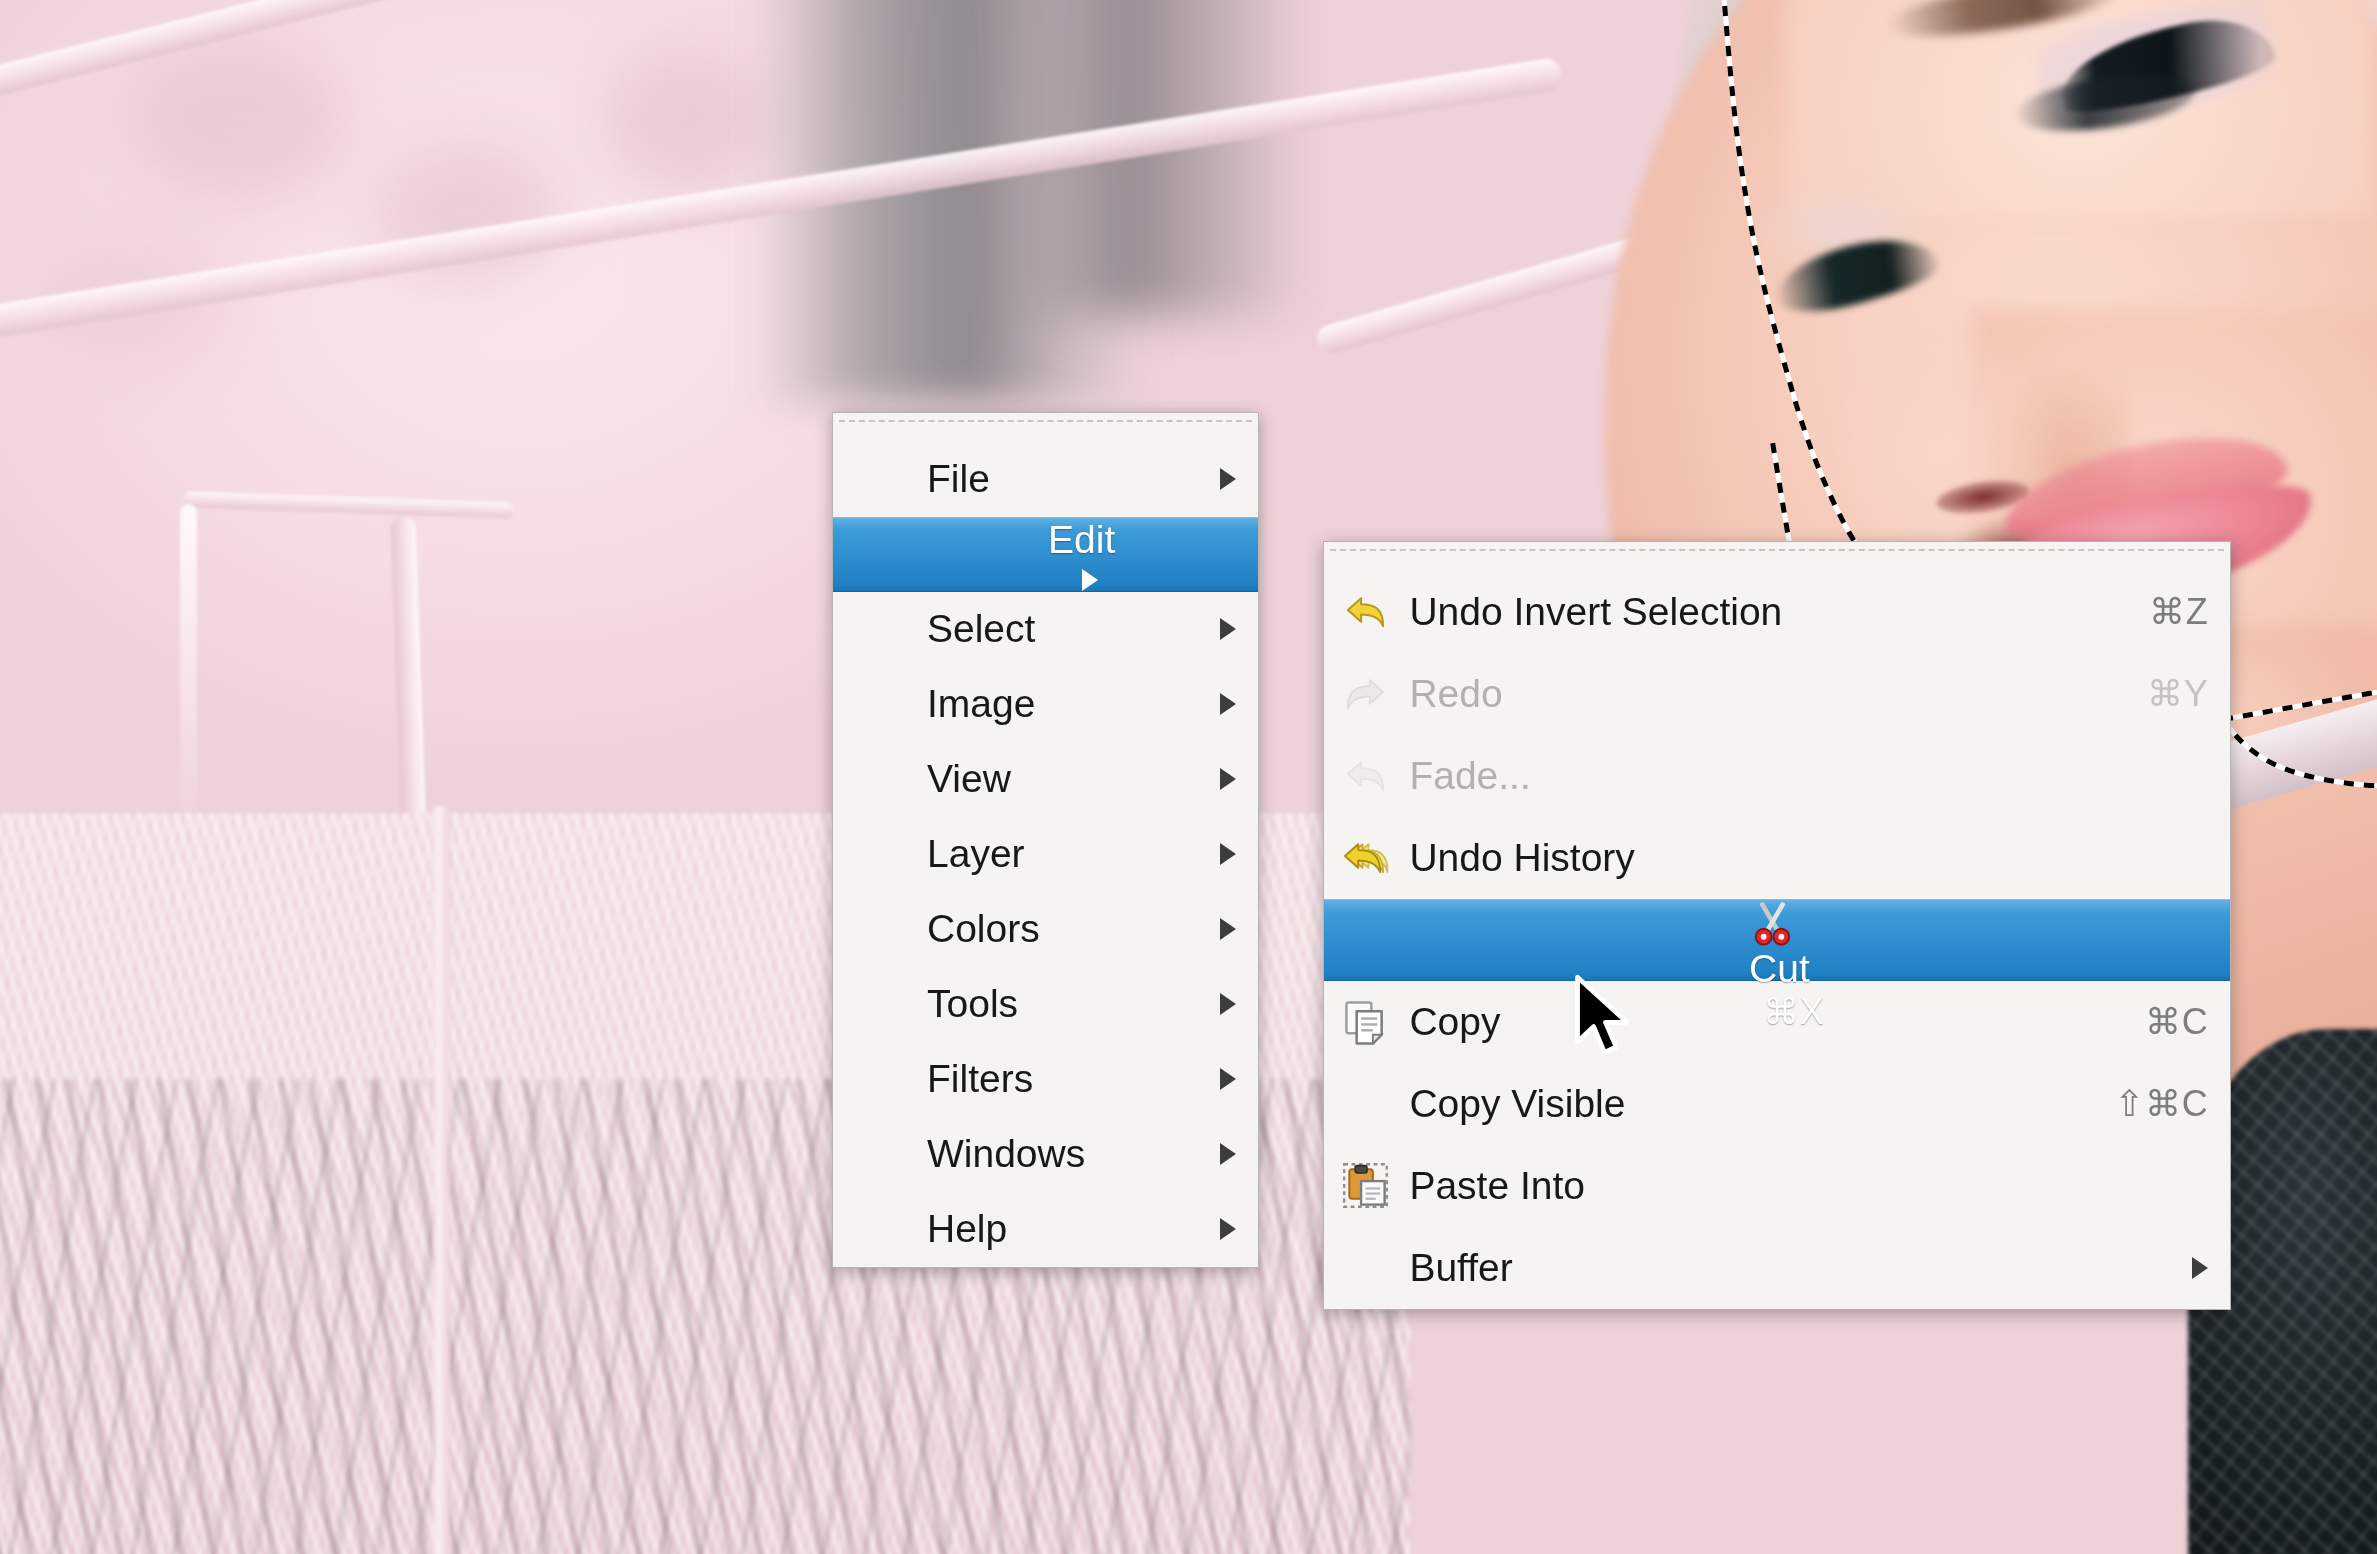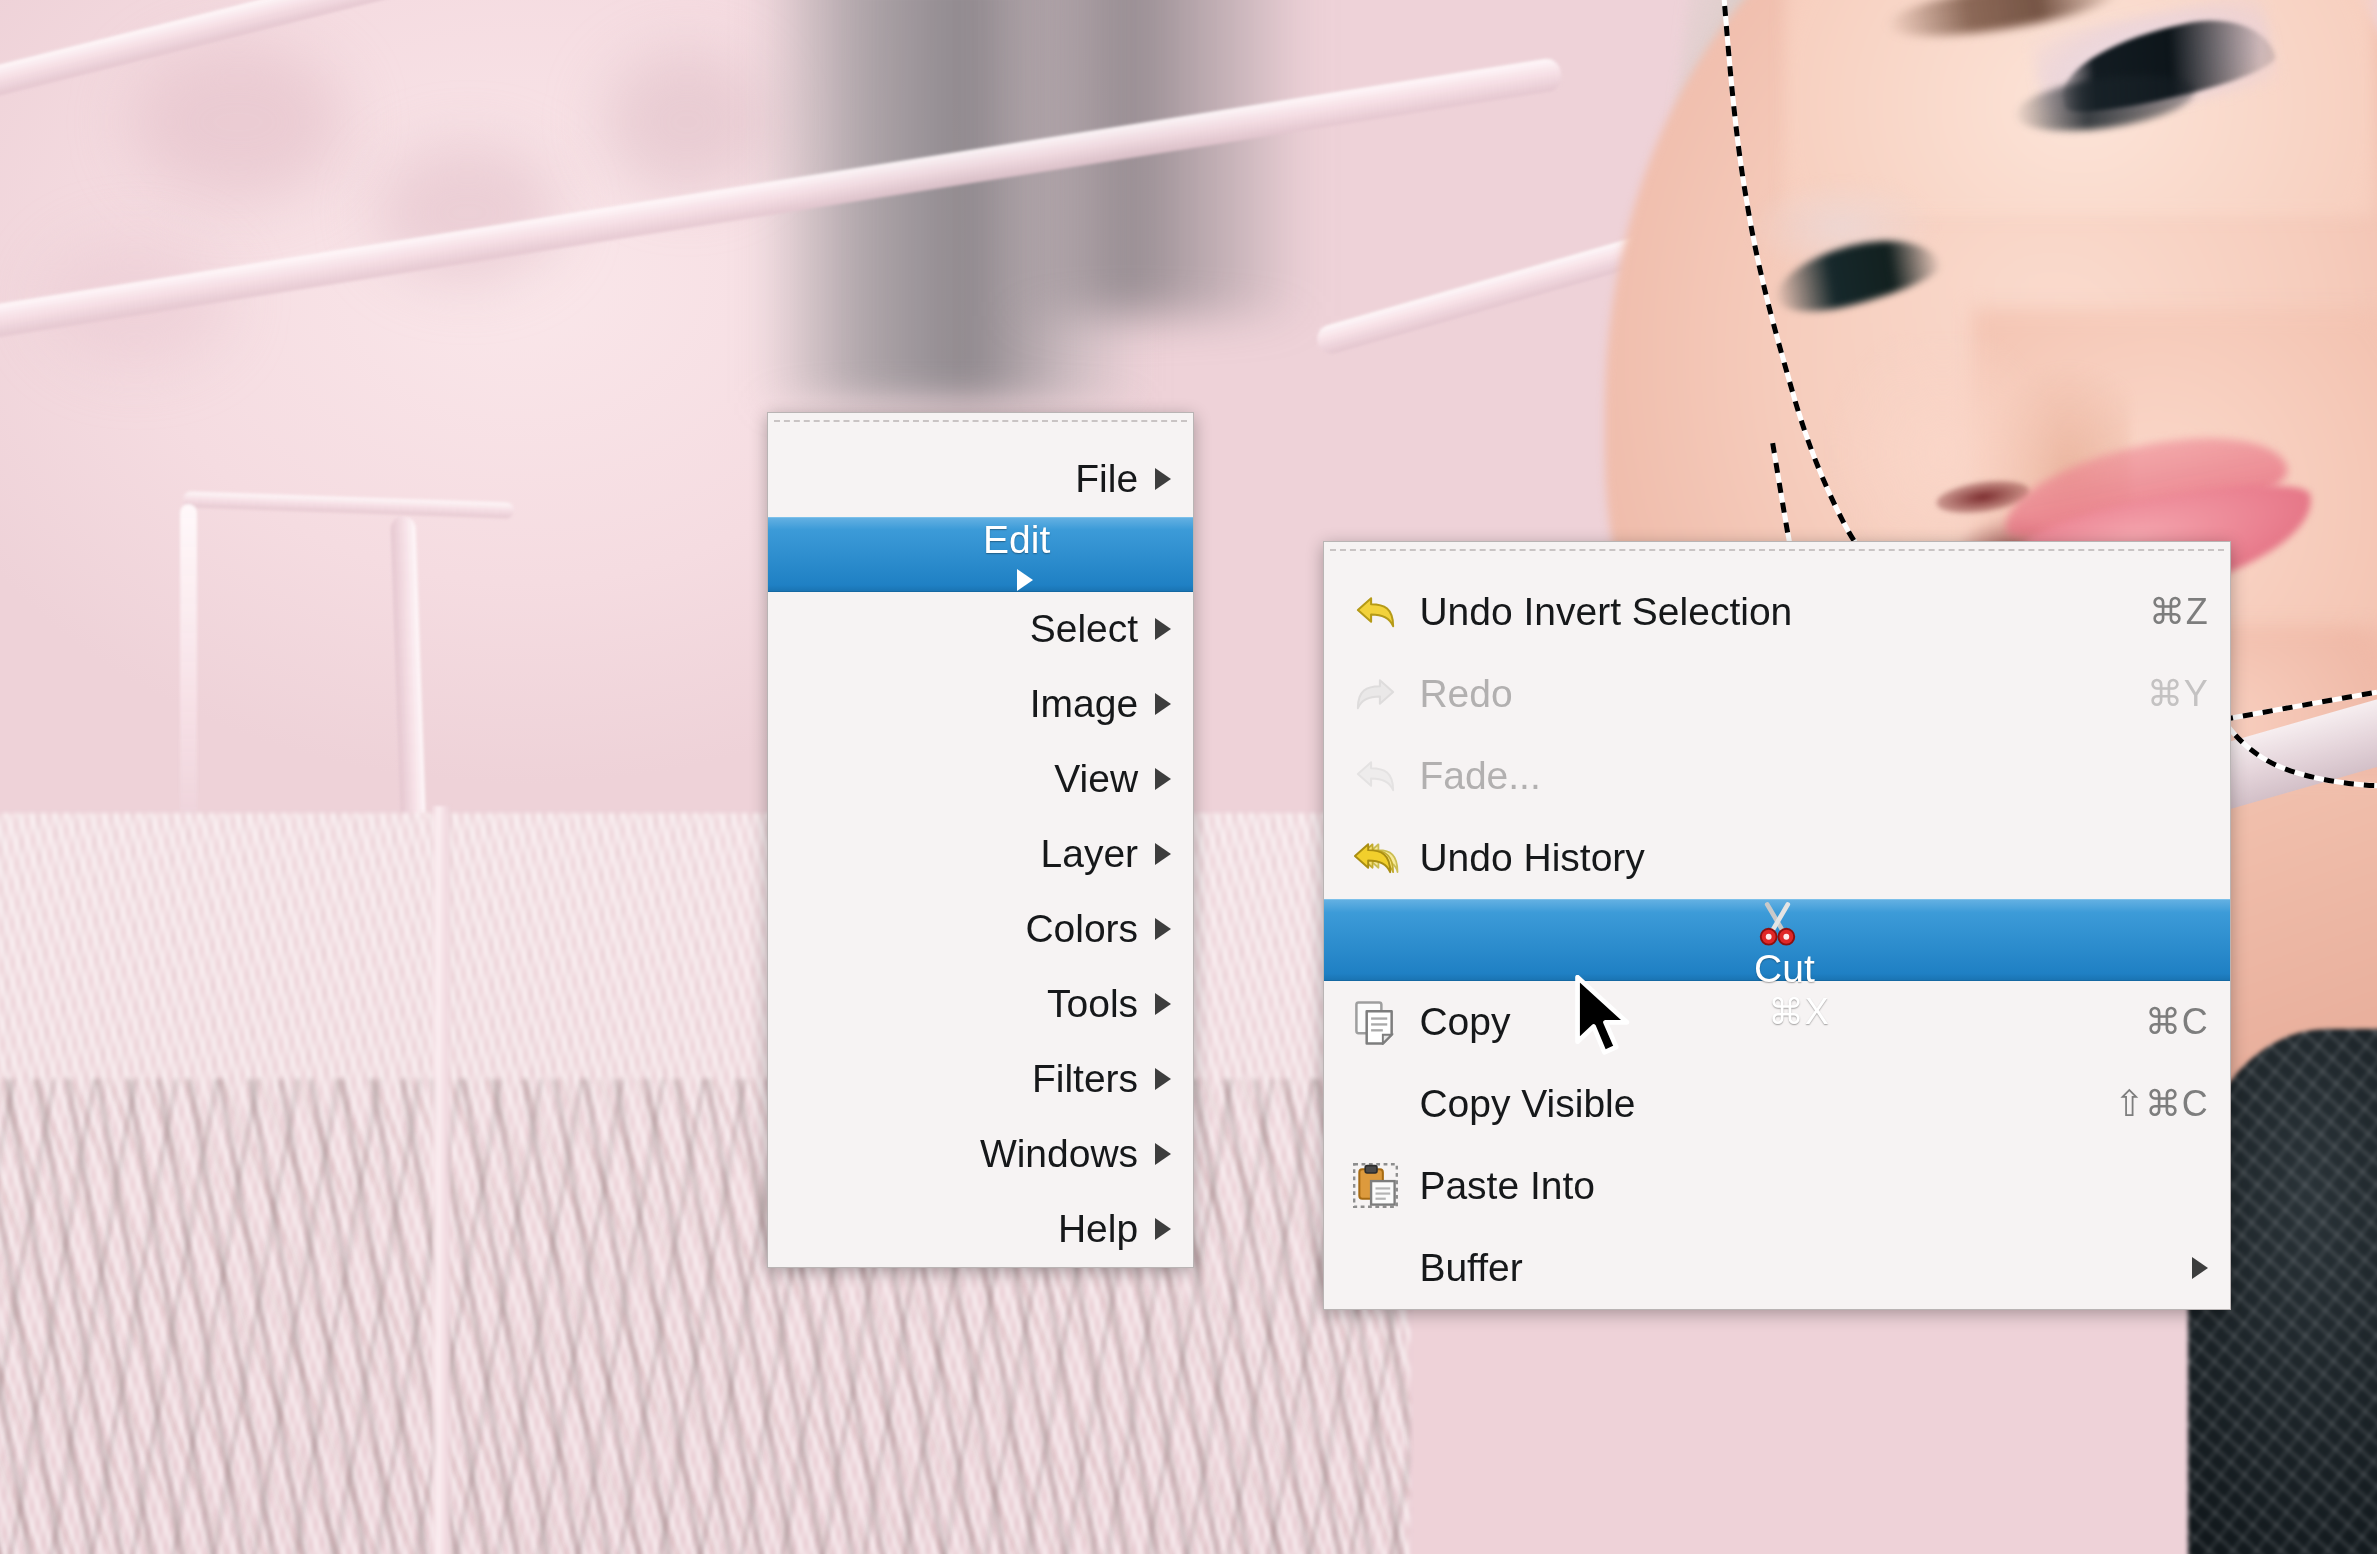--- a/index.html
+++ b/index.html
@@ -248,26 +248,26 @@
     margin-left: 17.3px;
   }
   .mitem.sel .arrow { border-left-color: #ffffff; }
   .accel {
     font-size: 36px; color: #7d7d7d; margin-left: 43px; letter-spacing: 0.7px;
   }
   .mitem.sel .accel { color: #ffffff; }
   .mitem.disabled .accel { color: #c4c2c2; }
 
   
-  #root-menu { left: 767px; top: 412px; width: 427px; text-align: right; }
+  #root-menu { left: 832px; top: 412px; width: 427px; }
   #root-menu .mitem { padding-left: 94px; }
 
   
   #edit-menu { left: 1323px; top: 541px; width: 908px; }
-  #edit-menu .mitem { height: 82px; padding-left: 22px; }
+  #edit-menu .mitem { height: 82px; padding-left: 12px; }
   #edit-menu .label { padding-left: 14.4px; }
 
   .icoslot {
     width: 59px; min-width: 59px; height: 59px;
     display: flex; align-items: center; justify-content: center;
   }
   .ico { width: 47px; height: 47px; display: block; }
   .ico.dim { opacity: .30; }
 
   

